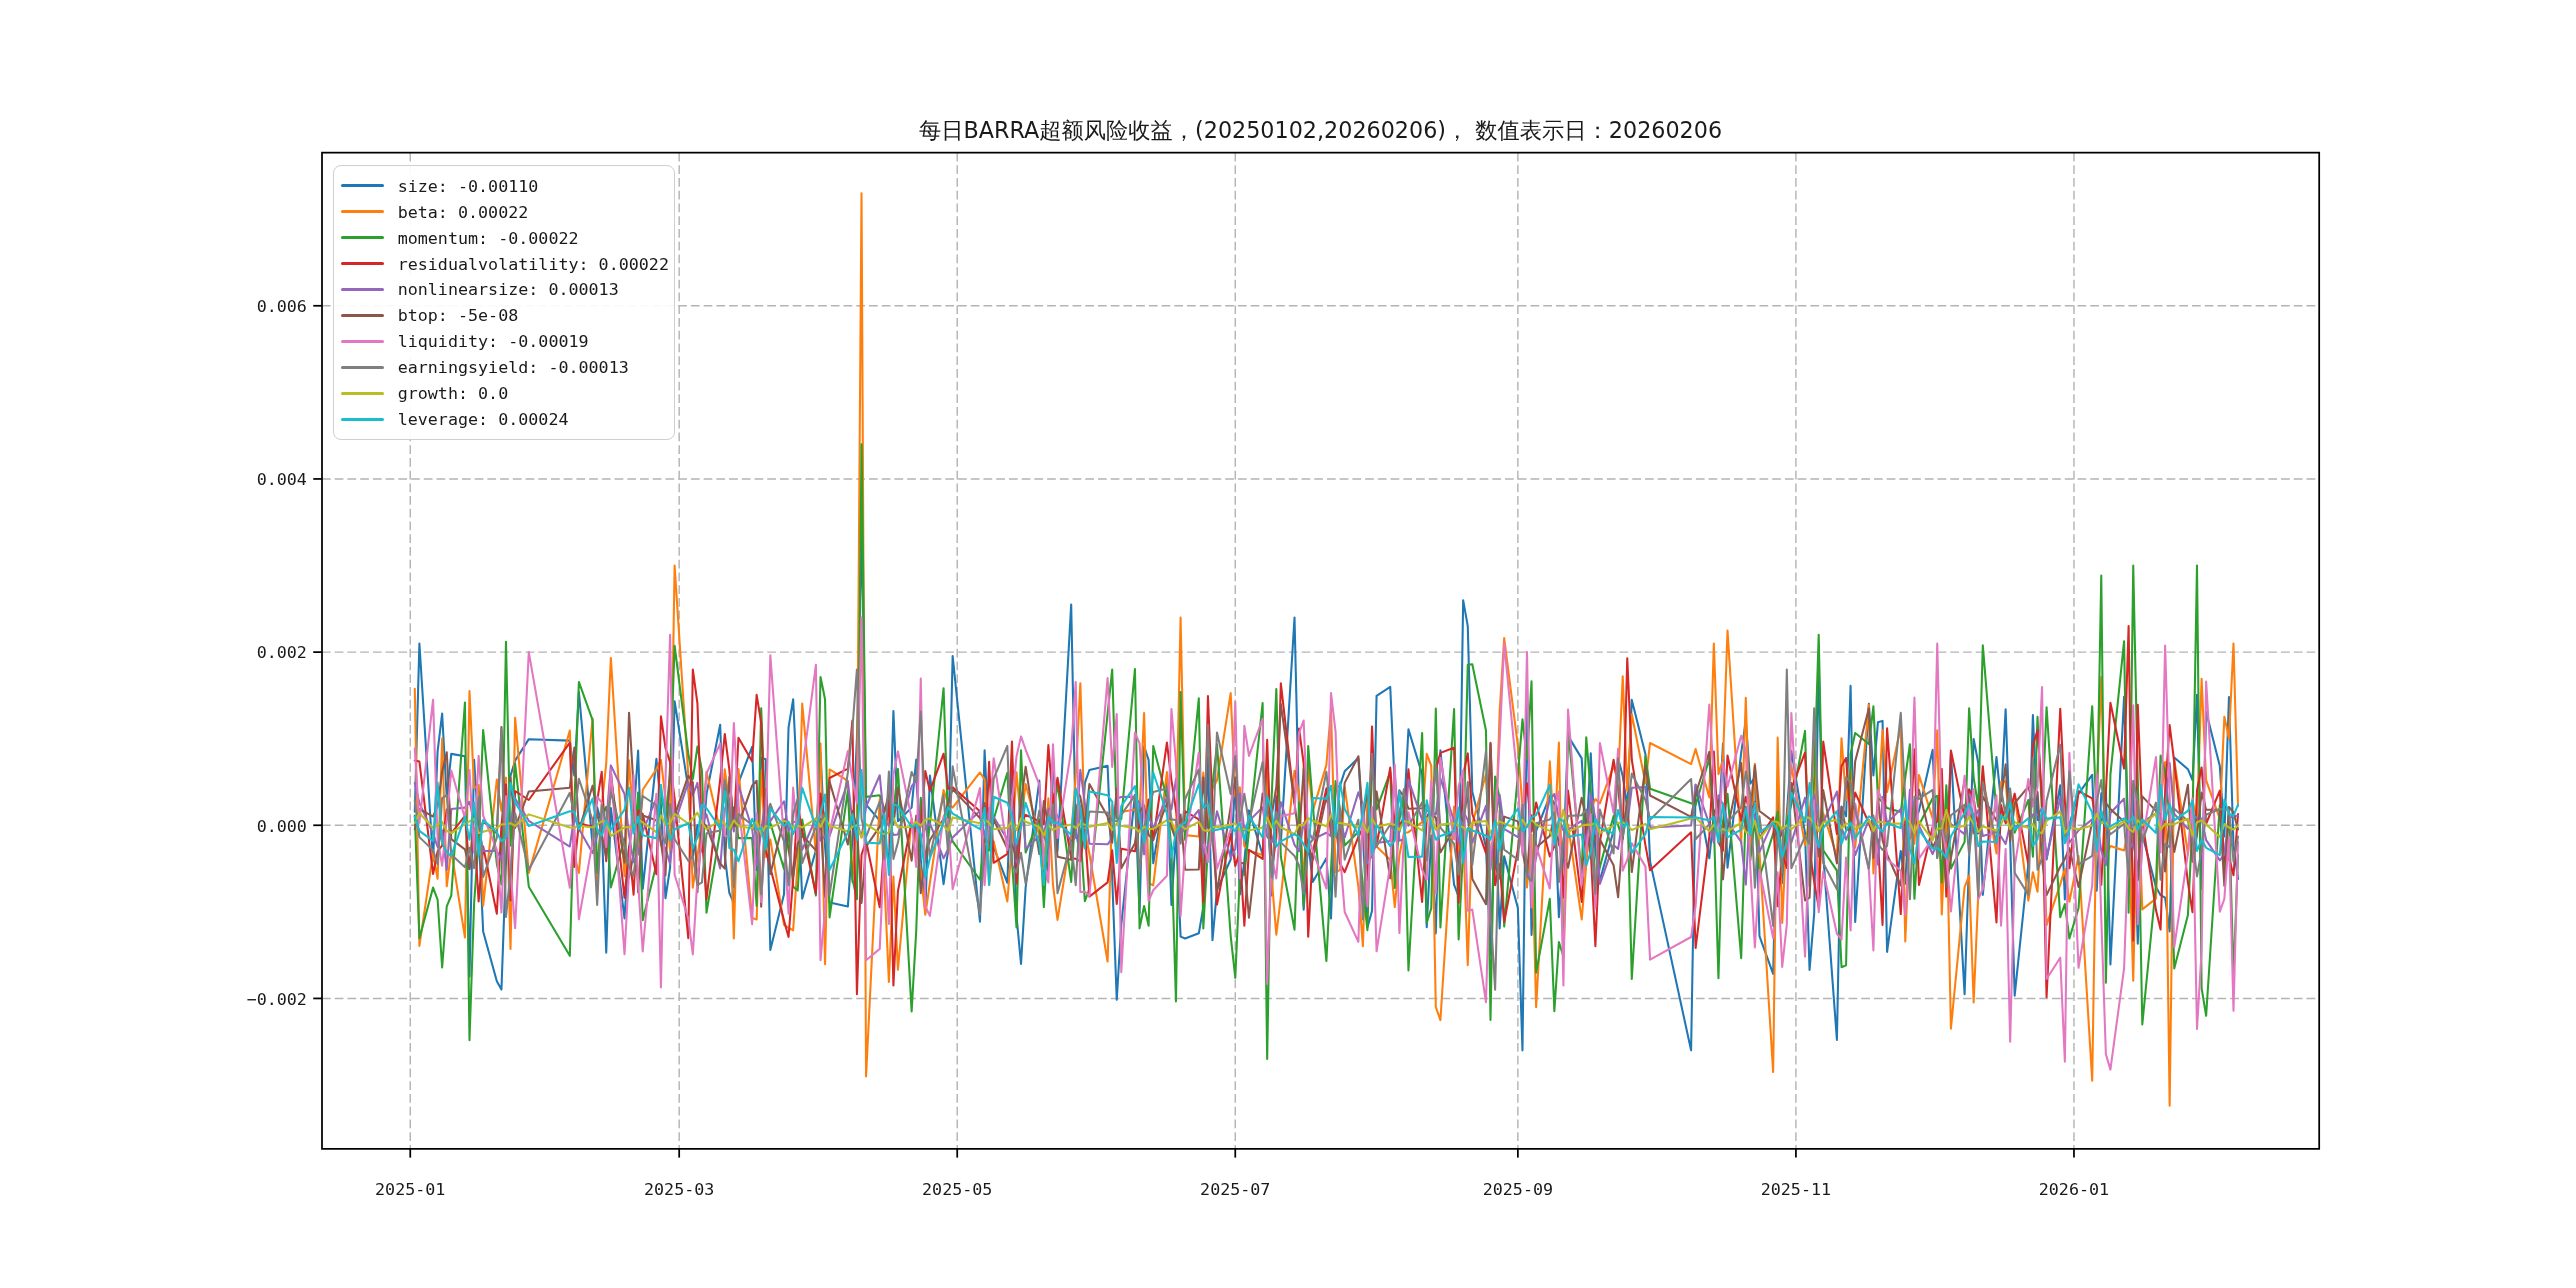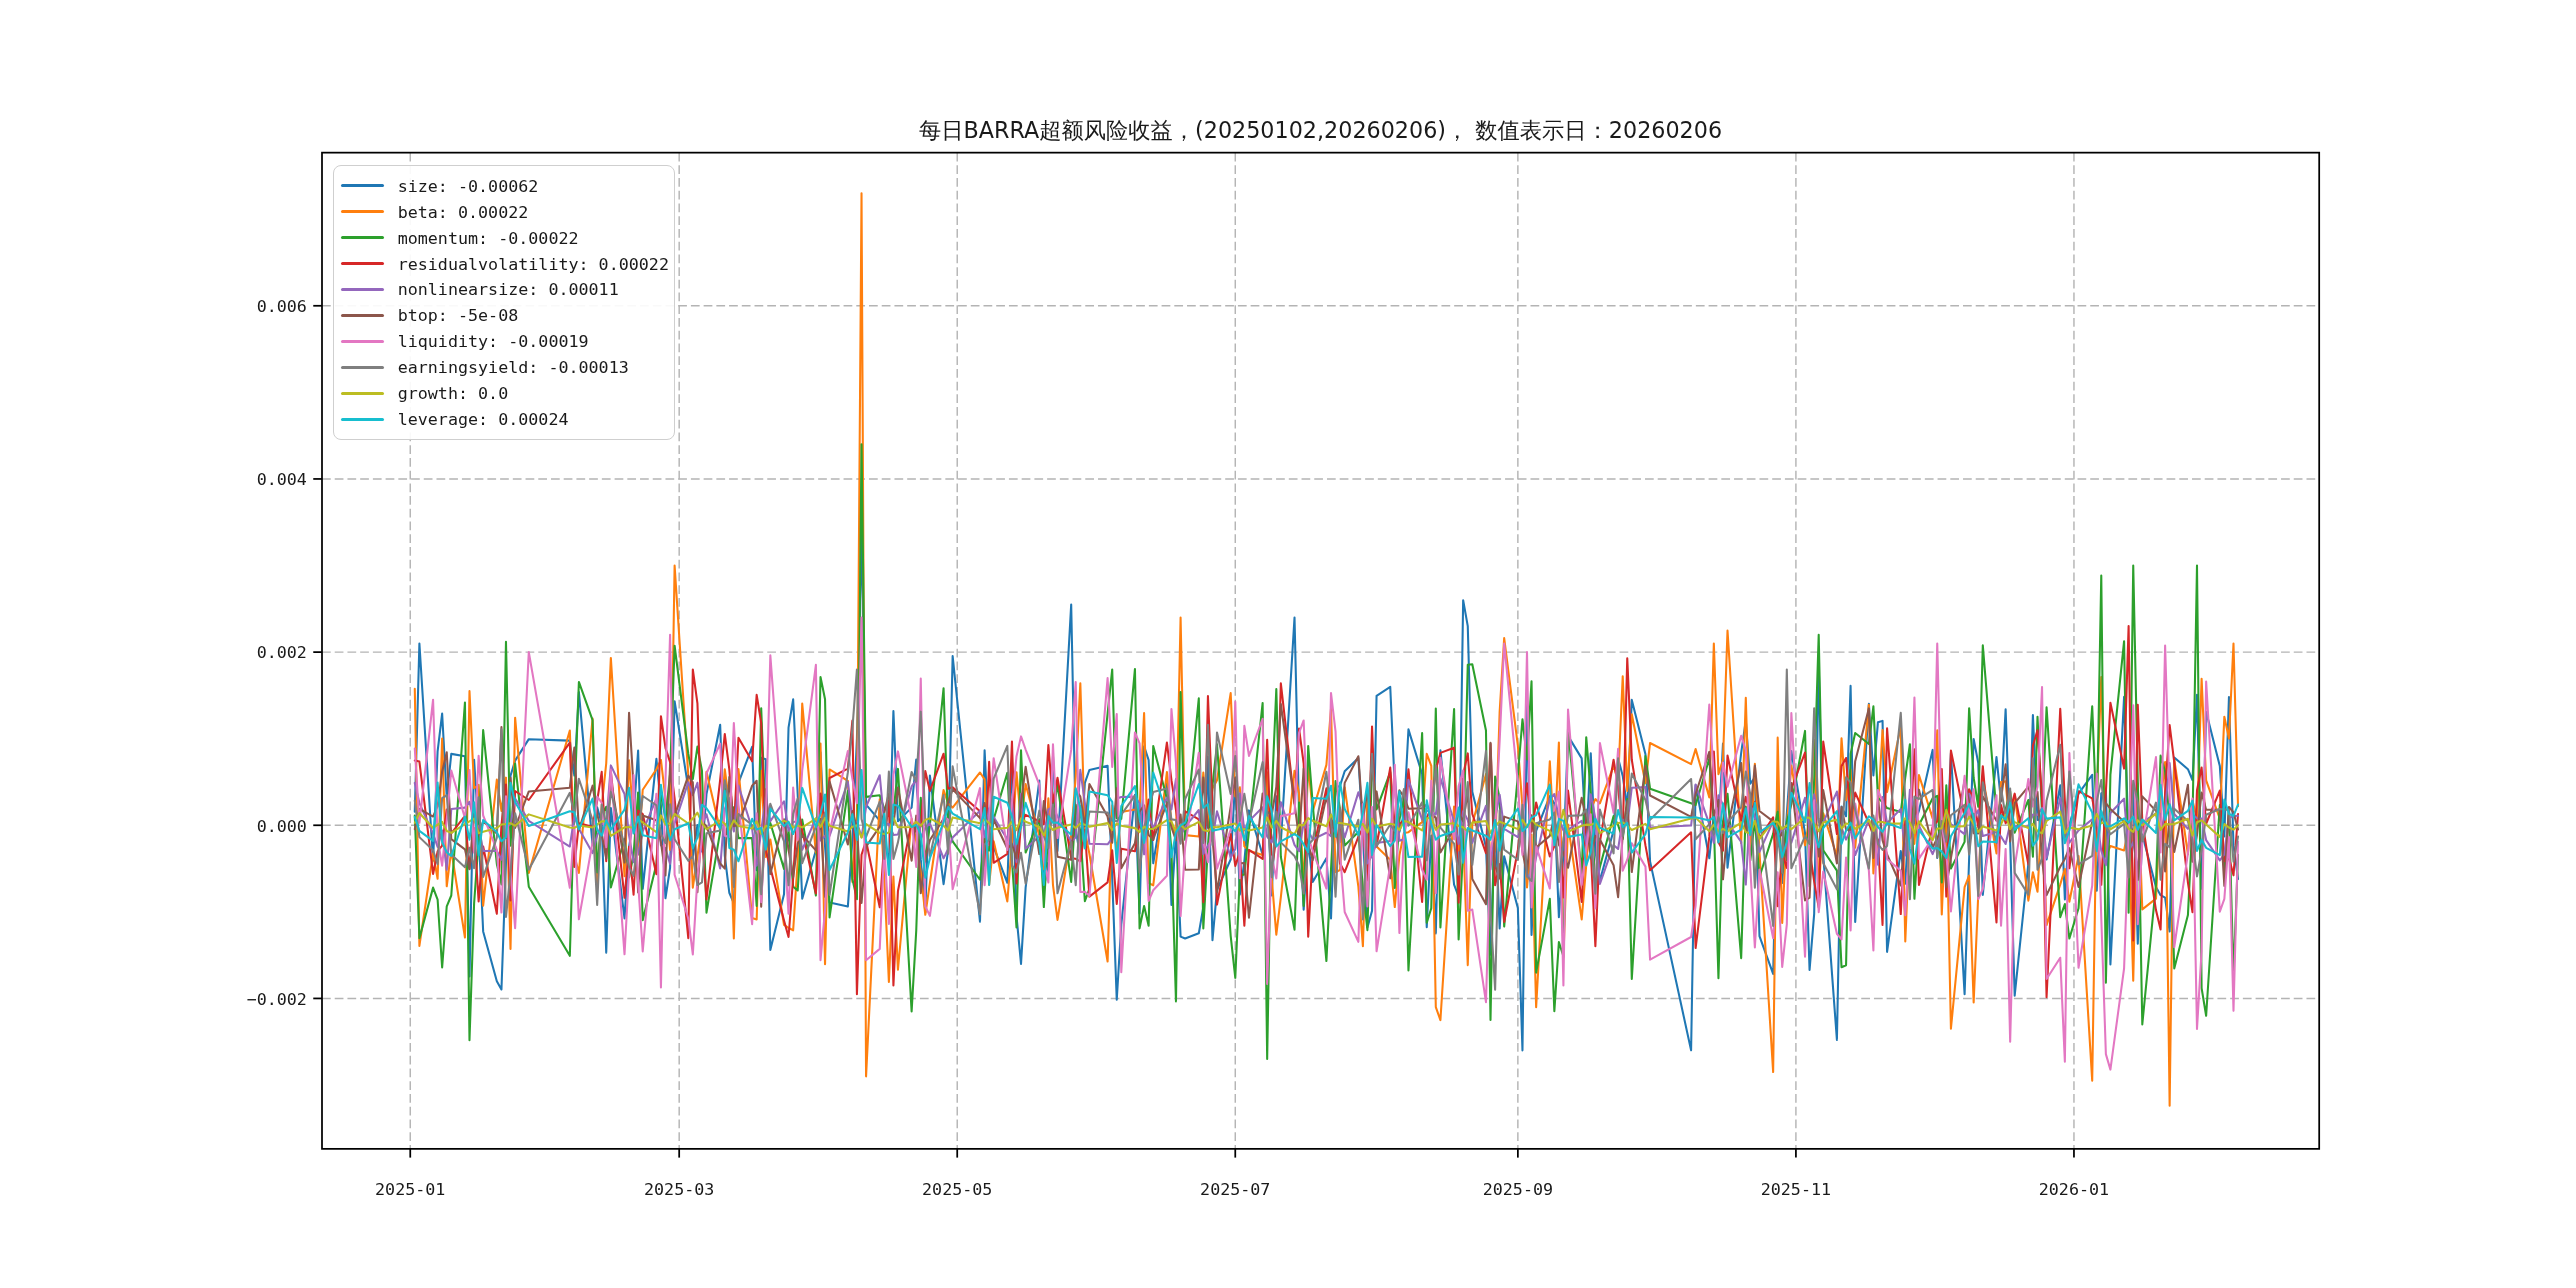--- a/index.html
+++ b/index.html
@@ -83,37 +83,37 @@
         <text x="386" y="828.2" text-anchor="end" class="tick-text">0.002</text>
         <text x="386" y="1046" text-anchor="end" class="tick-text">0.000</text>
         <text x="386" y="1263.8" text-anchor="end" class="tick-text">−0.002</text>
       </g>
     <text class="title-text" x="1661" y="173" text-anchor="middle">每日BARRA超额风险收益，(20250102,20260206)，  数值表示日：20260206</text>
   </svg>
 
   <div id="legend">
     <div class="legend-row">
       <span class="legend-swatch" style="background: rgb(31, 119, 180);"></span>
-      <span class="legend-label">size: -0.00062</span>
+      <span class="legend-label">size: -0.00110</span>
     </div>
     <div class="legend-row">
       <span class="legend-swatch" style="background: rgb(255, 127, 14);"></span>
       <span class="legend-label">beta: 0.00022</span>
     </div>
     <div class="legend-row">
       <span class="legend-swatch" style="background: rgb(44, 160, 44);"></span>
       <span class="legend-label">momentum: -0.00022</span>
     </div>
     <div class="legend-row">
       <span class="legend-swatch" style="background: rgb(214, 39, 40);"></span>
       <span class="legend-label">residualvolatility: 0.00022</span>
     </div>
     <div class="legend-row">
       <span class="legend-swatch" style="background: rgb(148, 103, 189);"></span>
-      <span class="legend-label">nonlinearsize: 0.00011</span>
+      <span class="legend-label">nonlinearsize: 0.00013</span>
     </div>
     <div class="legend-row">
       <span class="legend-swatch" style="background: rgb(140, 86, 75);"></span>
       <span class="legend-label">btop: -5e-08</span>
     </div>
     <div class="legend-row">
       <span class="legend-swatch" style="background: rgb(227, 119, 194);"></span>
       <span class="legend-label">liquidity: -0.00019</span>
     </div>
     <div class="legend-row">

